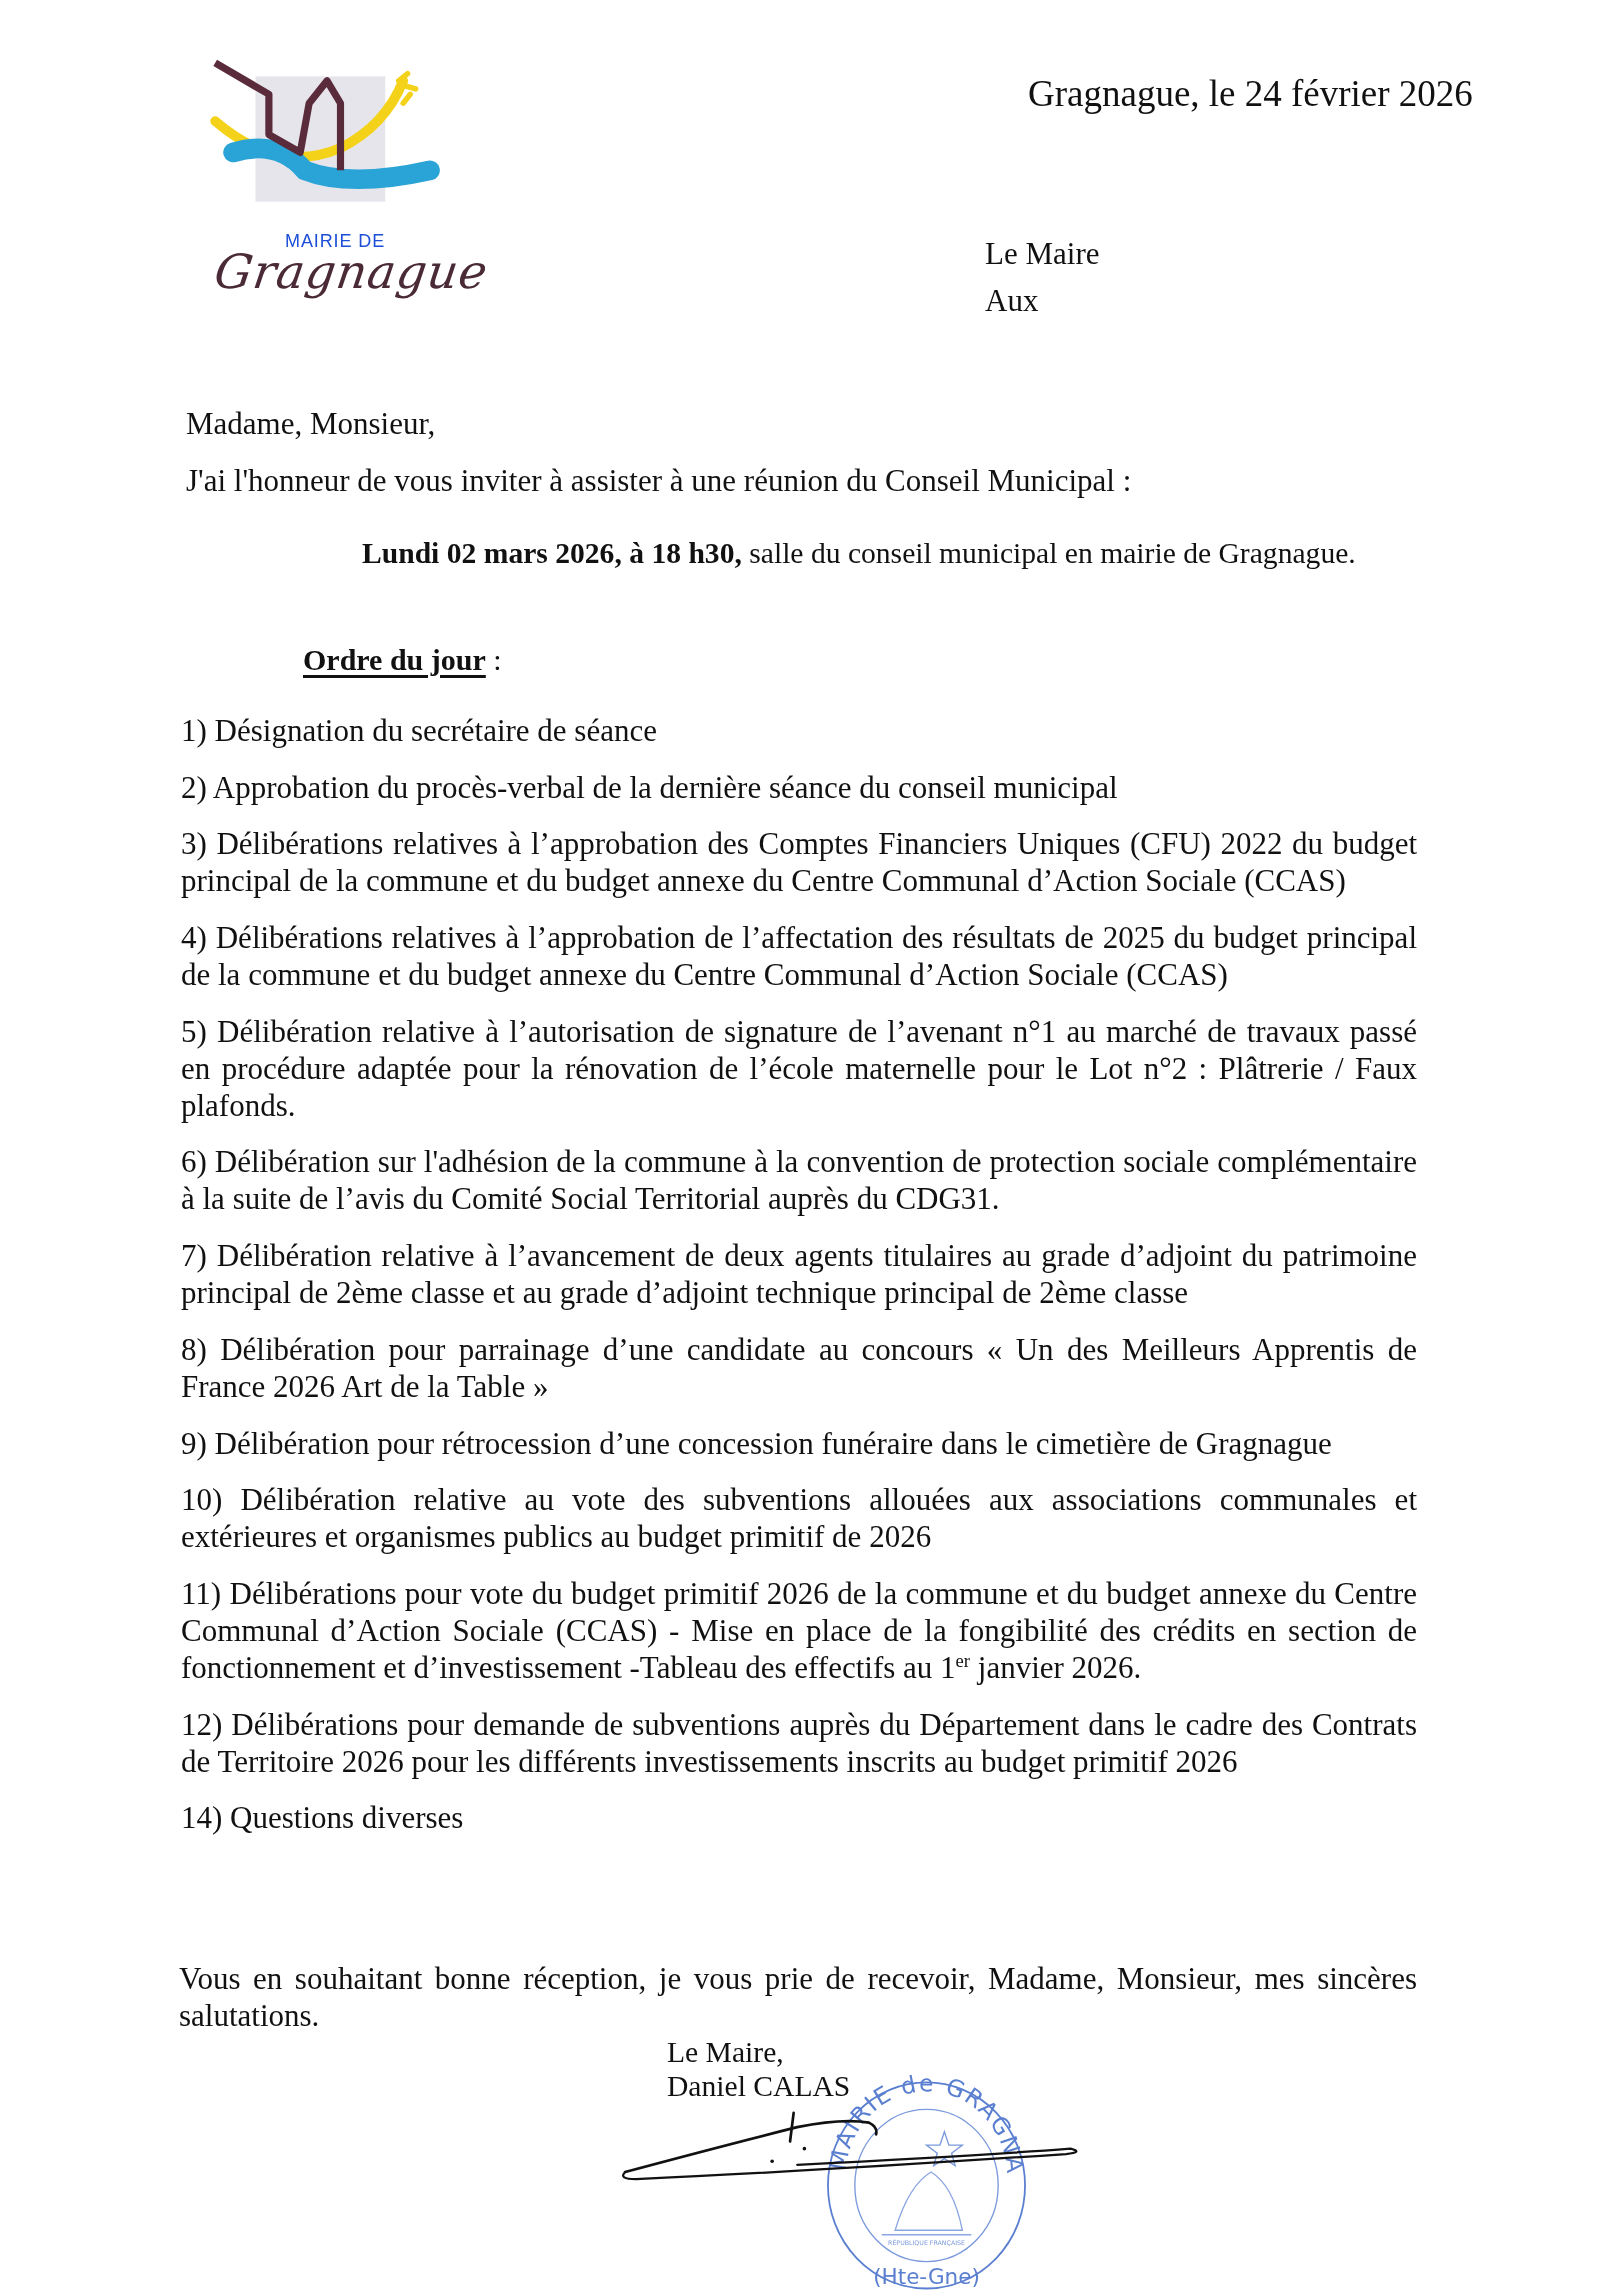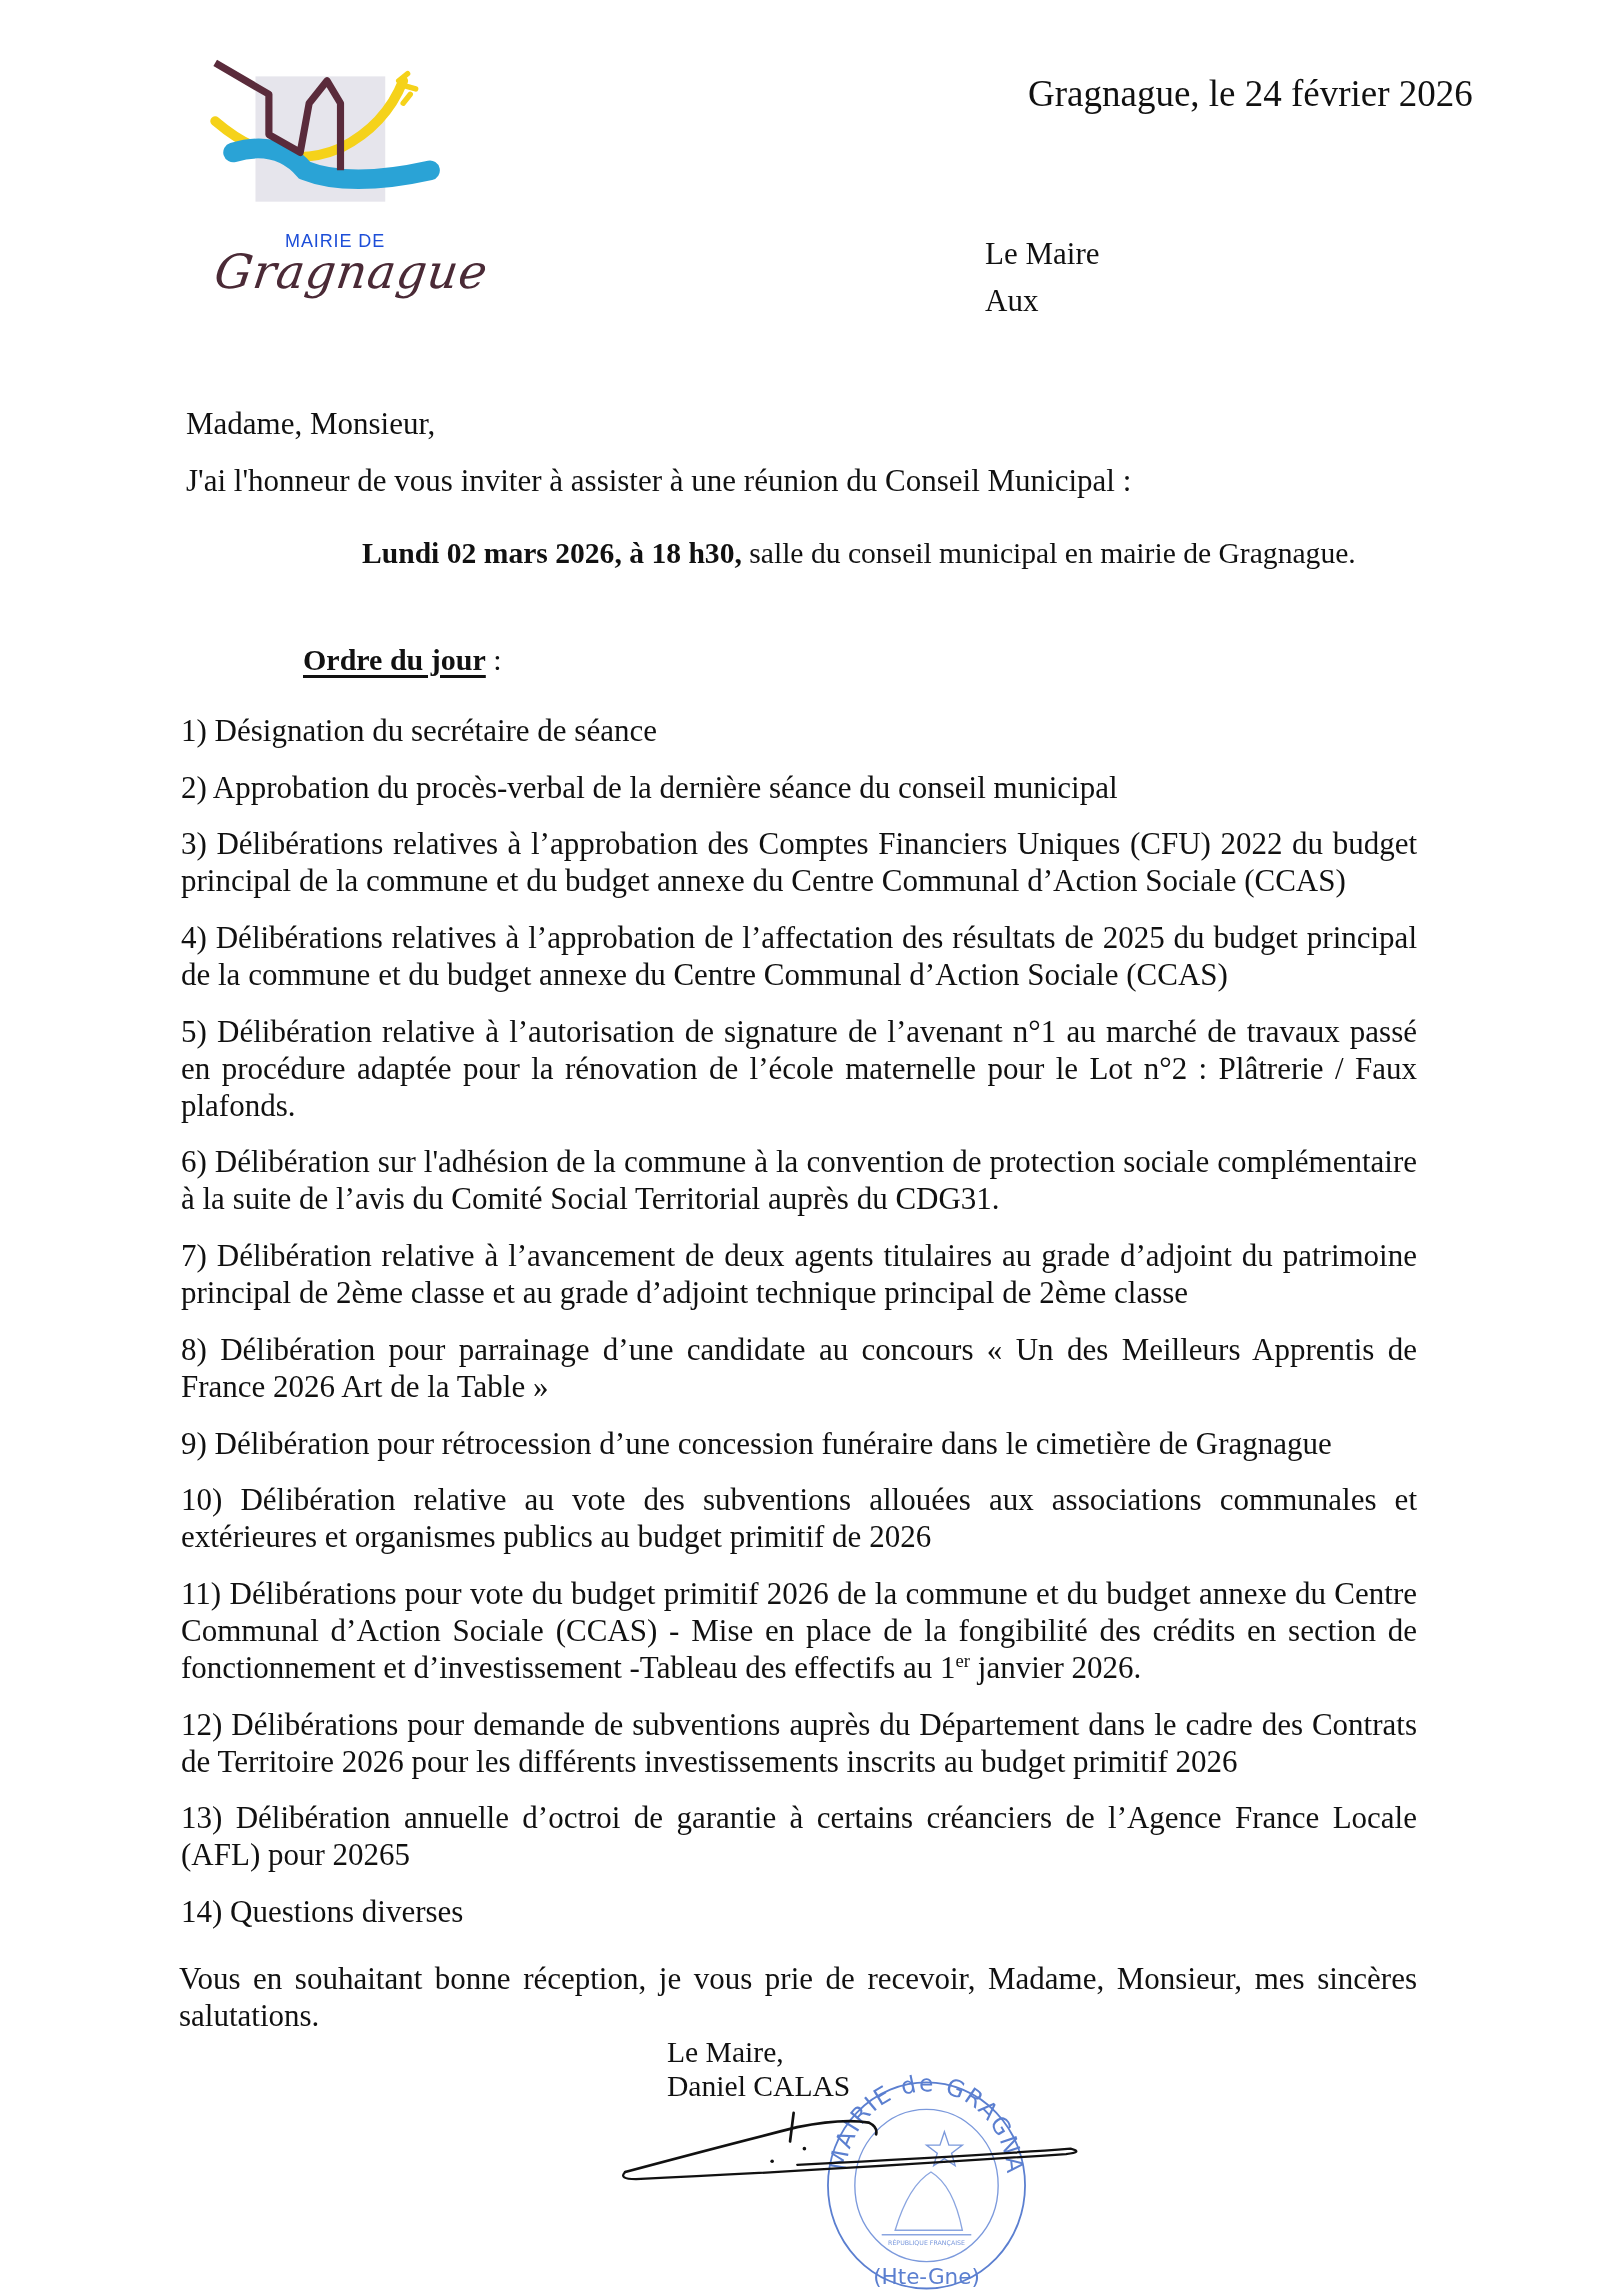--- a/index.html
+++ b/index.html
@@ -72,21 +72,20 @@
   <div class="item">3)  Délibérations relatives à l’approbation des Comptes Financiers Uniques (CFU) 2022 du budget principal de la commune et du budget annexe du Centre Communal d’Action Sociale (CCAS)</div>
   <div class="item">4)  Délibérations relatives à l’approbation de l’affectation des résultats de 2025 du budget principal de la commune et du budget annexe du Centre Communal d’Action Sociale (CCAS)</div>
   <div class="item">5)  Délibération relative à l’autorisation de signature de l’avenant n°1 au marché de travaux passé en procédure adaptée pour la rénovation de l’école maternelle pour le Lot n°2 :  Plâtrerie / Faux plafonds.</div>
   <div class="item">6) Délibération sur l'adhésion de la commune à la convention de protection sociale complémentaire à la suite de l’avis du Comité Social Territorial auprès du CDG31.</div>
   <div class="item">7) Délibération relative à l’avancement de deux agents titulaires au grade d’adjoint du patrimoine principal de 2ème classe et au grade d’adjoint technique principal de 2ème classe</div>
   <div class="item">8) Délibération pour parrainage d’une candidate au concours « Un des Meilleurs Apprentis de France 2026 Art de la Table »</div>
   <div class="item">9) Délibération pour rétrocession d’une concession funéraire dans le cimetière de Gragnague</div>
   <div class="item">10) Délibération relative au vote des subventions allouées aux associations communales et extérieures et organismes publics au budget primitif de 2026</div>
   <div class="item"><span>11) Délibérations pour vote du budget primitif 2026 de la commune et du budget annexe du Centre Communal d’Action Sociale (CCAS) - Mise en place de la fongibilité des crédits en section de fonctionnement et d’investissement -Tableau des effectifs au 1</span><sup>er</sup><span> janvier 2026.</span></div>
   <div class="item">12) Délibérations pour demande de subventions auprès du Département dans le cadre des Contrats de Territoire 2026 pour les différents investissements inscrits au budget primitif 2026</div>
-  <div class="item">13) Délibération annuelle d’octroi de garantie à certains créanciers de l’Agence France Locale (AFL) pour 20265</div>
   <div class="item">14) Questions diverses</div>
 </div>
 
 <div class="abs closing">Vous en souhaitant bonne réception, je vous prie de recevoir, Madame, Monsieur, mes sincères salutations.</div>
 
 <div class="abs sign-title">
   <div>Le Maire,</div>
   <div>Daniel CALAS</div>
 </div>
 

